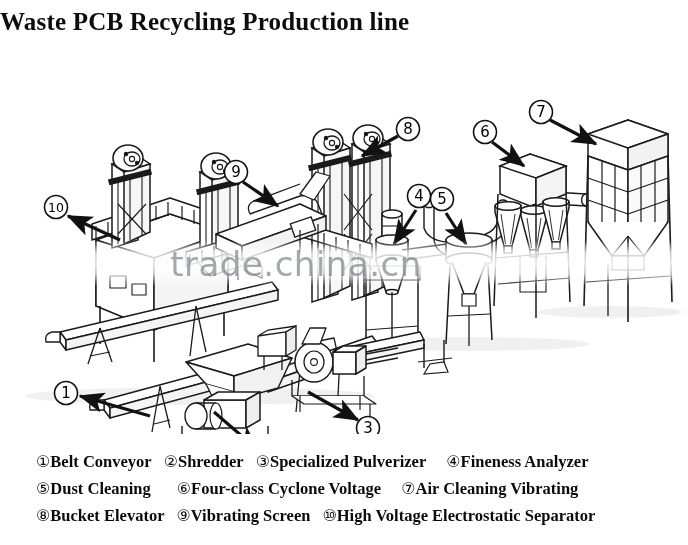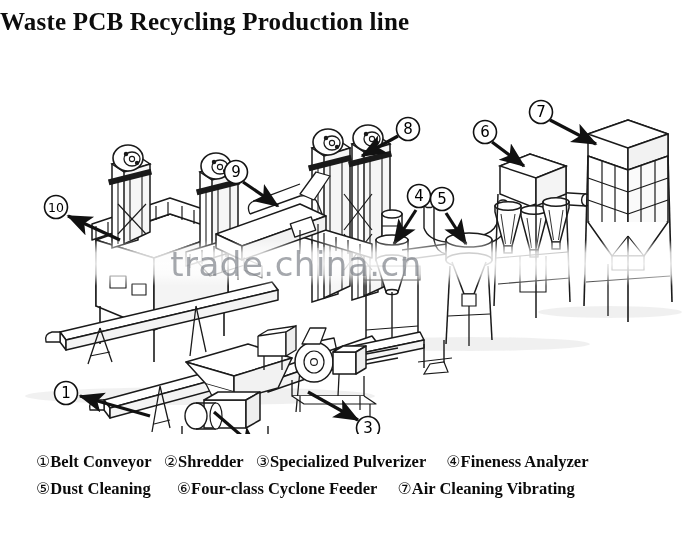--- a/index.html
+++ b/index.html
@@ -513,19 +513,22 @@
   <div id="watermark-band"></div>
   <div id="watermark">trade.china.cn</div>
 
   <div id="legend">
 
     <div class="legend-row">
       <span class="legend-item"><span class="legend-num">①</span><span>Belt Conveyor</span></span><span class="gap-sm"></span><span class="legend-item"><span class="legend-num">②</span><span>Shredder</span></span><span class="gap-sm"></span><span class="legend-item"><span class="legend-num">③</span><span>Specialized Pulverizer</span></span><span class="gap-md"></span><span class="legend-item"><span class="legend-num">④</span><span>Fineness Analyzer</span></span>
     </div>
 
     <div class="legend-row">
-      <span class="legend-item"><span class="legend-num">⑤</span><span>Dust Cleaning</span></span><span class="gap-lg"></span><span class="legend-item"><span class="legend-num">⑥</span><span>Four-class Cyclone Feeder</span></span><span class="gap-md"></span><span class="legend-item"><span class="legend-num">⑦</span><span>Air Cleaning Vibrating</span></span>
+      <span class="legend-item"><span class="legend-num">⑤</span><span>Dust Cleaning</span></span><span class="gap-lg"></span><span class="legend-item"><span class="legend-num">⑥</span><span>Four-class Cyclone Voltage</span></span><span class="gap-md"></span><span class="legend-item"><span class="legend-num">⑦</span><span>Air Cleaning Vibrating</span></span>
     </div>
 
+    <div class="legend-row">
+      <span class="legend-item"><span class="legend-num">⑧</span><span>Bucket Elevator</span></span><span class="gap-sm"></span><span class="legend-item"><span class="legend-num">⑨</span><span>Vibrating Screen</span></span><span class="gap-sm"></span><span class="legend-item"><span class="legend-num">⑩</span><span>High Voltage Electrostatic Separator</span></span>
+    </div>
 
   </div>
 
 </div>
 
 </body></html>

